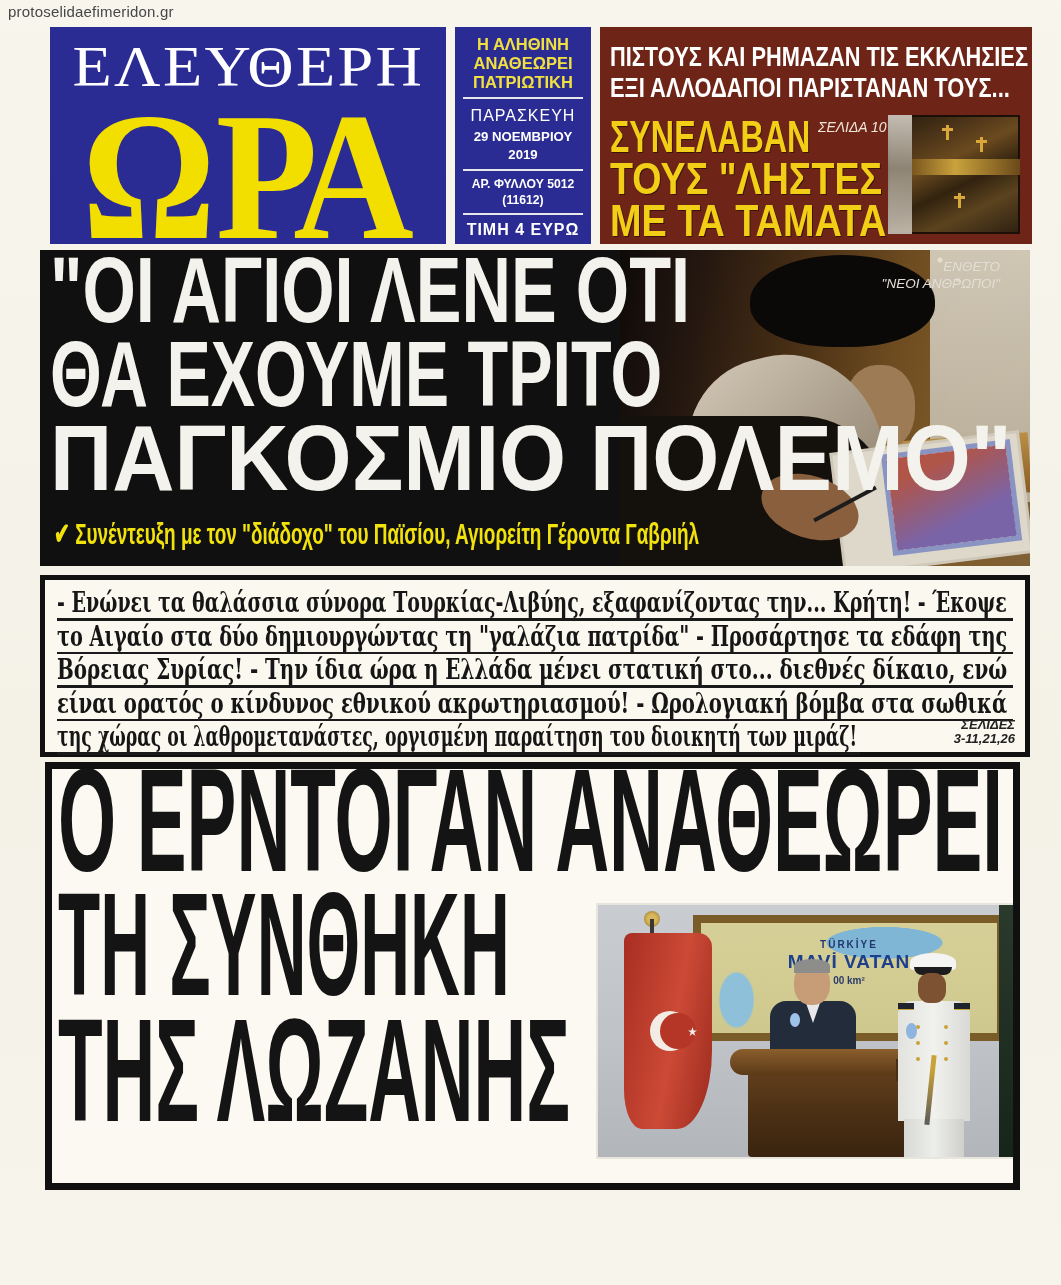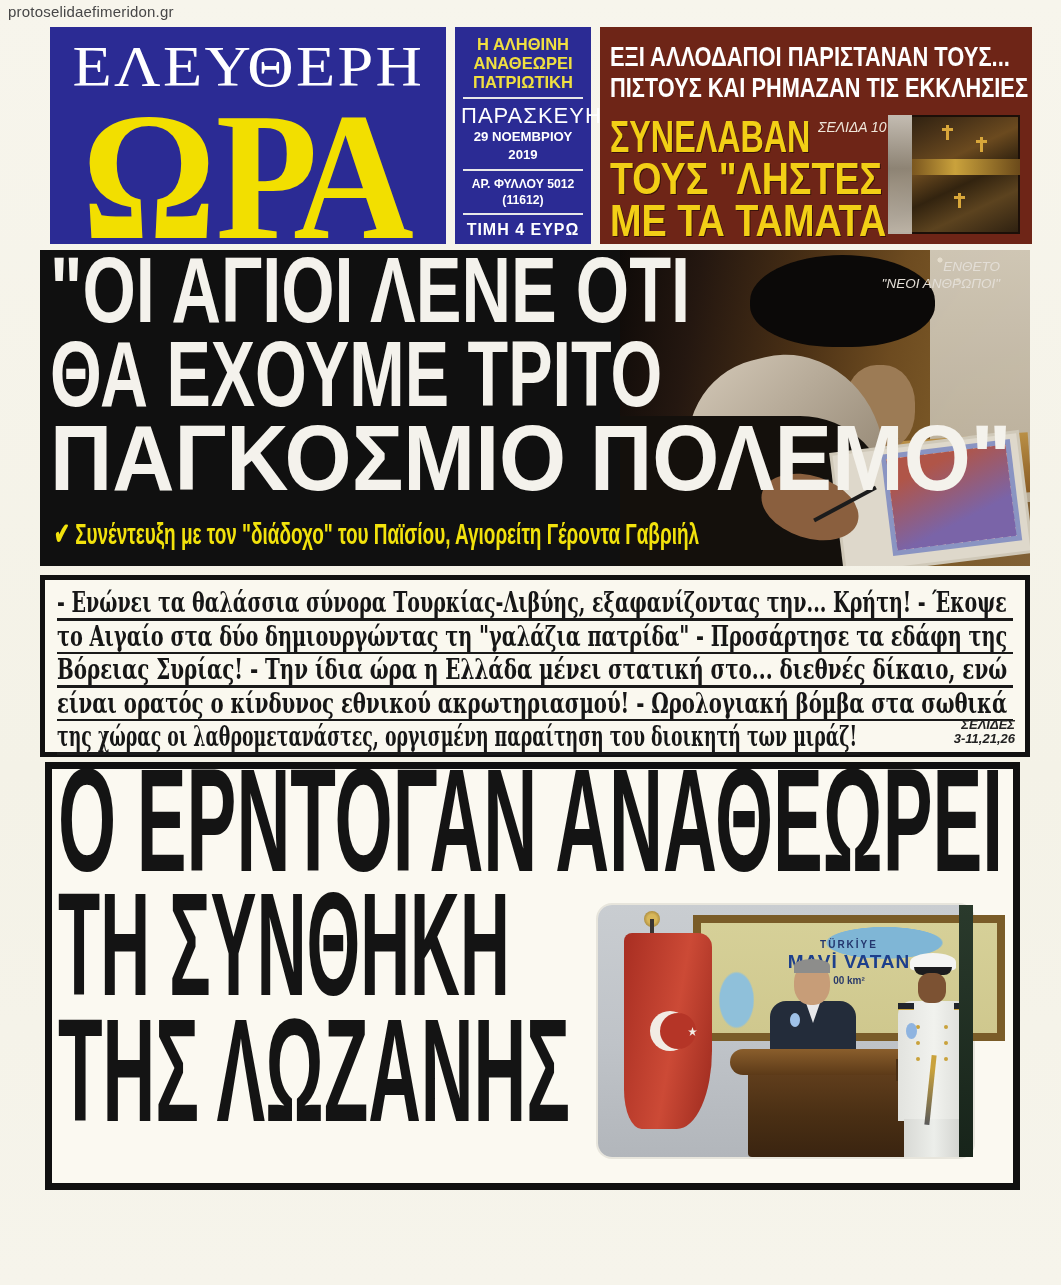--- a/index.html
+++ b/index.html
@@ -10,21 +10,21 @@
   .box{position:absolute;}
   
   .logo{left:50px;top:27px;width:396px;height:217px;background:#2b2b94;
         display:flex;flex-direction:column;align-items:center;padding-top:10px;box-sizing:border-box;}
   .logo .t1{font-family:"Liberation Serif",serif;font-size:56px;color:#ffffff;letter-spacing:2px;line-height:60px;white-space:nowrap;display:inline-block;}
   .logo .t2{font-family:"Liberation Serif",serif;font-weight:bold;font-size:170px;color:#f2df00;line-height:138px;white-space:nowrap;display:inline-block;margin-top:6px;}
   .info{left:455px;top:27px;width:136px;height:217px;background:#2b2b94;color:#fff;
         text-align:center;box-sizing:border-box;padding:8px 6px 4px 6px;}
   .info .tag{color:#f0e040;font-weight:bold;font-size:16.5px;line-height:19px;}
   .info hr{border:none;border-top:2px solid #e8e8e8;margin:5px 2px;}
-  .info .day{font-size:22px;letter-spacing:1px;line-height:24px;margin-top:2px;}
+  .info .day{font-size:16px;letter-spacing:1px;line-height:24px;margin-top:2px;}
   .info .date{font-size:13.2px;font-weight:bold;line-height:18px;}
   .info .issue{font-size:12.2px;font-weight:bold;line-height:16px;}
   .info .price{font-size:16px;font-weight:bold;letter-spacing:1px;line-height:20px;margin-top:2px;}
   .info .site{color:#f0e040;font-weight:bold;font-size:15.5px;margin-top:12px;}
   
   .promo{left:600px;top:27px;width:432px;height:217px;background:#6e2517;box-sizing:border-box;padding:14px 8px 0 10px;overflow:hidden;}
   .promo .kick{color:#ffffff;font-weight:bold;font-size:28px;line-height:31px;white-space:nowrap;display:inline-block;}
   .promo .row{height:31px;}
   .promo .yh{position:absolute;color:#f2cf16;font-weight:bold;font-size:40px;white-space:nowrap;display:inline-block;text-shadow:1px 1px 0 #3a130b;}
   .promo .pref{position:absolute;left:218px;top:92px;color:#efe6da;font-style:italic;font-size:14px;}
@@ -57,21 +57,21 @@
   .mp-pen{position:absolute;right:150px;bottom:60px;width:70px;height:4px;background:#1c1c1c;transform:rotate(-28deg);}
   
   .sum{left:40px;top:575px;width:990px;height:182px;background:#faf8ef;border:5px solid #111;box-sizing:border-box;padding:7px 12px 8px 12px;}
   .sum .line{position:relative;height:33.5px;}
   .sum .line span{font-family:"DejaVu Serif",serif;font-weight:bold;font-size:28.5px;line-height:31px;color:#161616;white-space:nowrap;display:inline-block;}
   .sum .ul{position:absolute;left:0;bottom:0;height:2.5px;background:#1a1a1a;width:100%;}
   .sum .pages{position:absolute;right:10px;bottom:6px;font-size:13px;font-style:italic;font-weight:bold;color:#222;text-align:right;line-height:14px;margin-left:29px;}
   
   .main{left:45px;top:762px;width:975px;height:428px;background:#fbf9f1;border:7px solid #101010;box-sizing:border-box;overflow:hidden;text-decoration:underline;}
   .main .hl{position:absolute;left:6px;color:#141414;font-weight:bold;font-size:146px;line-height:120px;white-space:nowrap;display:inline-block;}
-  .bphoto{position:absolute;left:546px;top:136px;width:375px;height:252px;background:linear-gradient(180deg,#c9cdd1 0%,#bfc3c8 55%,#b2b6bb 100%);box-shadow:0 0 0 2px #e7e5dc;border-radius:14px;}
+  .bphoto{position:absolute;left:546px;top:136px;width:415px;height:252px;background:linear-gradient(180deg,#c9cdd1 0%,#bfc3c8 55%,#b2b6bb 100%);box-shadow:0 0 0 2px #e7e5dc;}
   .bp-frame{position:absolute;left:95px;top:10px;width:312px;height:126px;border:8px solid #7a5c28;background:
       radial-gradient(ellipse 95px 26px at 62% 18%,#7fb6d6 60%,transparent 62%),
       radial-gradient(ellipse 30px 48px at 12% 70%,#8fc0da 55%,transparent 60%),
       linear-gradient(180deg,#d6d098,#cfc88e);box-sizing:border-box;}
   .bp-mt1{position:absolute;left:0;right:0;top:16px;text-align:center;font-size:10px;font-weight:bold;color:#23366e;letter-spacing:2px;}
   .bp-mt2{position:absolute;left:0;right:0;top:28px;text-align:center;font-size:19px;font-weight:bold;color:#1d3f8c;letter-spacing:1px;}
   .bp-mt3{position:absolute;left:0;right:0;top:52px;text-align:center;font-size:10px;font-weight:bold;color:#2a3a6a;}
   .bp-pole{position:absolute;left:52px;top:14px;width:4px;height:60px;background:#3a3632;}
   .bp-finial{position:absolute;left:46px;top:6px;width:16px;height:16px;background:radial-gradient(circle,#d8b75a 40%,#8a6b2a);border-radius:50%;}
   .bp-flag{position:absolute;left:26px;top:28px;width:88px;height:196px;background:linear-gradient(100deg,#a82e22,#cc4a36 55%,#9c2a1e);border-radius:8px 14px 40% 20%;}
@@ -118,22 +118,22 @@
     <div class="day">ΠΑΡΑΣΚΕΥΗ</div>
     <div class="date">29 ΝΟΕΜΒΡΙΟΥ 2019</div>
     <hr>
     <div class="issue">ΑΡ. ΦΥΛΛΟΥ 5012 (11612)</div>
     <hr>
     <div class="price">ΤΙΜΗ 4 ΕΥΡΩ</div>
     <div class="site">www.elora.gr</div>
   </div>
 
   <div class="box promo">
+    <div class="row"><span class="kick fit" style="transform-origin: left center; transform: scale(0.778399, 1);">ΠΙΣΤΟΥΣ ΚΑΙ ΡΗΜΑΖΑΝ ΤΙΣ ΕΚΚΛΗΣΙΕΣ</span></div>
     <div class="row"><span class="kick fit" style="transform-origin: left center; transform: scale(0.782779, 1);">ΕΞΙ ΑΛΛΟΔΑΠΟΙ ΠΑΡΙΣΤΑΝΑΝ ΤΟΥΣ...</span></div>
-    <div class="row"><span class="kick fit" style="transform-origin: left center; transform: scale(0.778399, 1);">ΠΙΣΤΟΥΣ ΚΑΙ ΡΗΜΑΖΑΝ ΤΙΣ ΕΚΚΛΗΣΙΕΣ</span></div>
     <span class="yh fit" style="left: 10px; top: 88px; transform-origin: left center; transform: scale(0.806452, 1.1);">ΣΥΝΕΛΑΒΑΝ</span>
     <span class="yh fit" style="left: 10px; top: 130px; transform-origin: left center; transform: scale(0.941176, 1.1);">ΤΟΥΣ "ΛΗΣΤΕΣ</span>
     <span class="yh fit" style="left: 10px; top: 172px; transform-origin: left center; transform: scale(0.945338, 1.1);">ΜΕ ΤΑ ΤΑΜΑΤΑ"</span>
     <div class="pref">ΣΕΛΙΔΑ 10</div>
     <div class="pphoto">
       <div class="pp-col"></div>
       <div class="pp-band"></div>
       <div class="cross" style="left:58px;top:10px;"></div>
       <div class="cross" style="left:92px;top:22px;"></div>
       <div class="cross" style="left:70px;top:78px;"></div>

